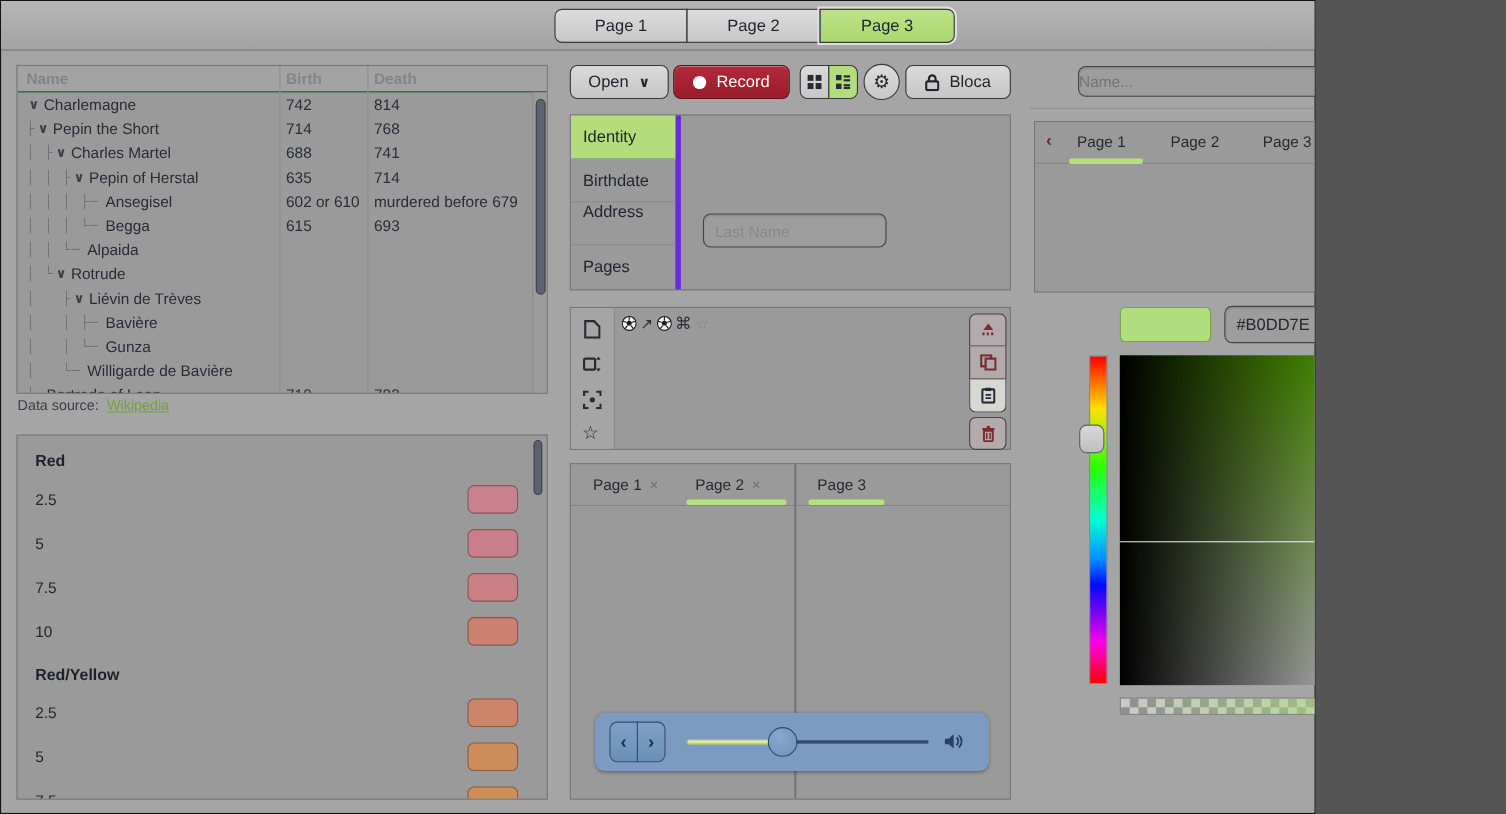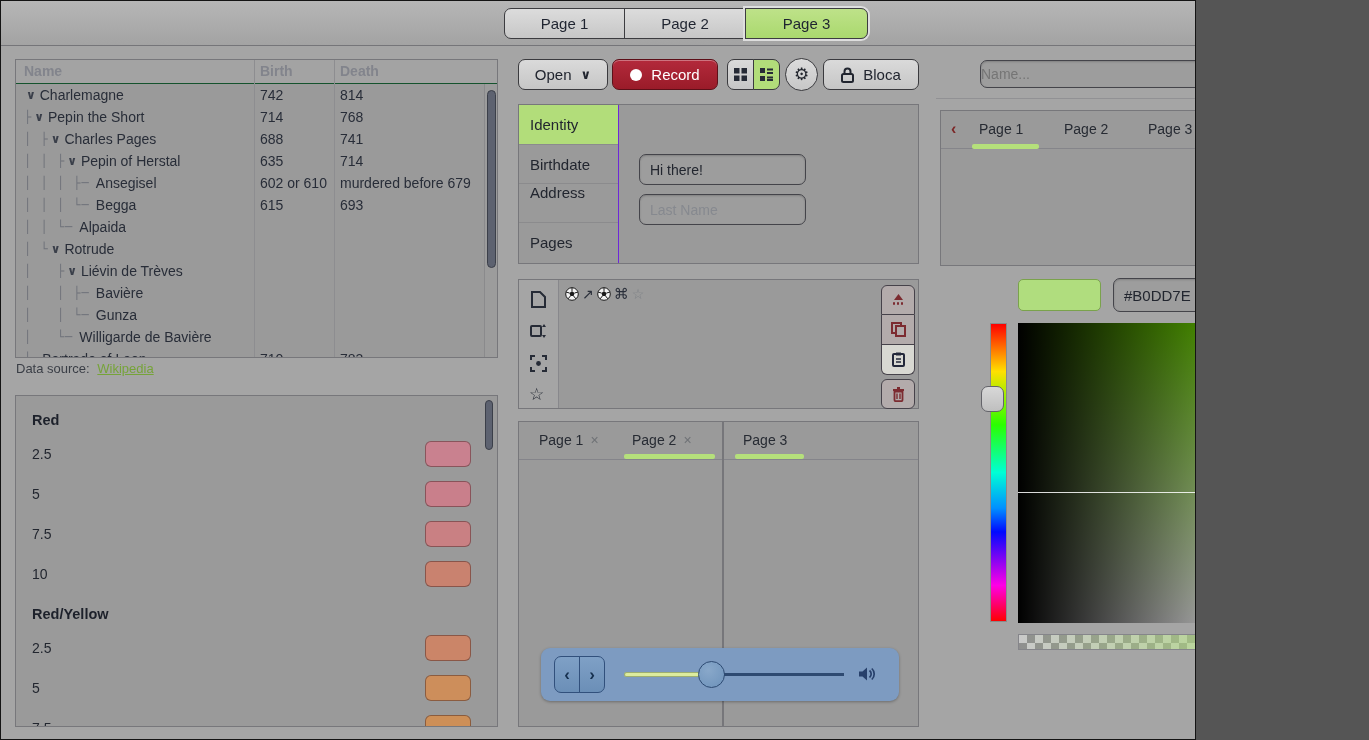--- a/index.html
+++ b/index.html
@@ -125,21 +125,21 @@
     <div class="tree-row" style="top:46px;">
         <span class="guides">├</span>
         <span class="exp">∨</span>
         <span>Pepin the Short</span>
         <span class="cell" style="left:244px;">714</span>
         <span class="cell" style="left:324px;">768</span>
       </div>
     <div class="tree-row" style="top:68px;">
         <span class="guides">│ ├</span>
         <span class="exp">∨</span>
-        <span>Charles Pages</span>
+        <span>Charles Martel</span>
         <span class="cell" style="left:244px;">688</span>
         <span class="cell" style="left:324px;">741</span>
       </div>
     <div class="tree-row" style="top:90px;">
         <span class="guides">│ │ ├</span>
         <span class="exp">∨</span>
         <span>Pepin of Herstal</span>
         <span class="cell" style="left:244px;">635</span>
         <span class="cell" style="left:324px;">714</span>
       </div>
@@ -270,36 +270,33 @@
     <span>
         <svg width="13" height="16" viewBox="0 0 13 16">
           <rect x="1" y="7" width="11" height="8" rx="1.5" fill="none" stroke="#21252f" stroke-width="2"></rect>
           <path d="M3.5 7 V4.5 a3 3 0 0 1 6 0 V7" fill="none" stroke="#21252f" stroke-width="2"></path>
         </svg>
       </span>
     <span>Bloca</span>
   </div>
 
   <div class="frame" style="left:517px;top:103px;width:401px;height:160px;">
-    <div style="position:absolute;left:0;top:0;bottom:0;width:100px;border-right:1px solid #6d28d9;">
+    <div style="position:absolute;left:0;top:0;bottom:0;width:100px;border-right:5px solid #6d28d9;">
       <div class="green" style="height:40px;display:flex;align-items:center;padding-left:11px;font-size:15px;border-bottom:1px solid #8b8b8d;">
           <span>Identity</span>
         </div>
       <div style="height:39px;display:flex;align-items:center;padding-left:11px;font-size:15px;border-bottom:1px solid #8b8b8d;">
           <span>Birthdate</span>
         </div>
       <div style="height:39px;display:flex;padding-left:11px;font-size:15px;border-bottom:1px solid #8b8b8d;">
           <span>Address</span>
         </div>
       <div style="height:39px;display:flex;align-items:center;padding-left:11px;font-size:15px;">
           <span>Pages</span>
         </div>
-    </div>
-    <div class="entry" style="position:absolute;left:120px;top:49px;width:167px;height:31px;">
-      <input value="Hi there!" style="">
     </div>
     <div class="entry" style="position:absolute;left:120px;top:89px;width:167px;height:31px;">
       <input placeholder="Last Name" style="">
     </div>
   </div>
 
   <div class="frame" style="left:517px;top:278px;width:401px;height:130px;">
     <div style="position:absolute;left:0;top:0;bottom:0;width:40px;background:#a5a5a5;border-right:1px solid #88888c;">
       <div style="position:absolute;left:12px;top:11px;">
           <svg width="15" height="17" viewBox="0 0 15 17">

